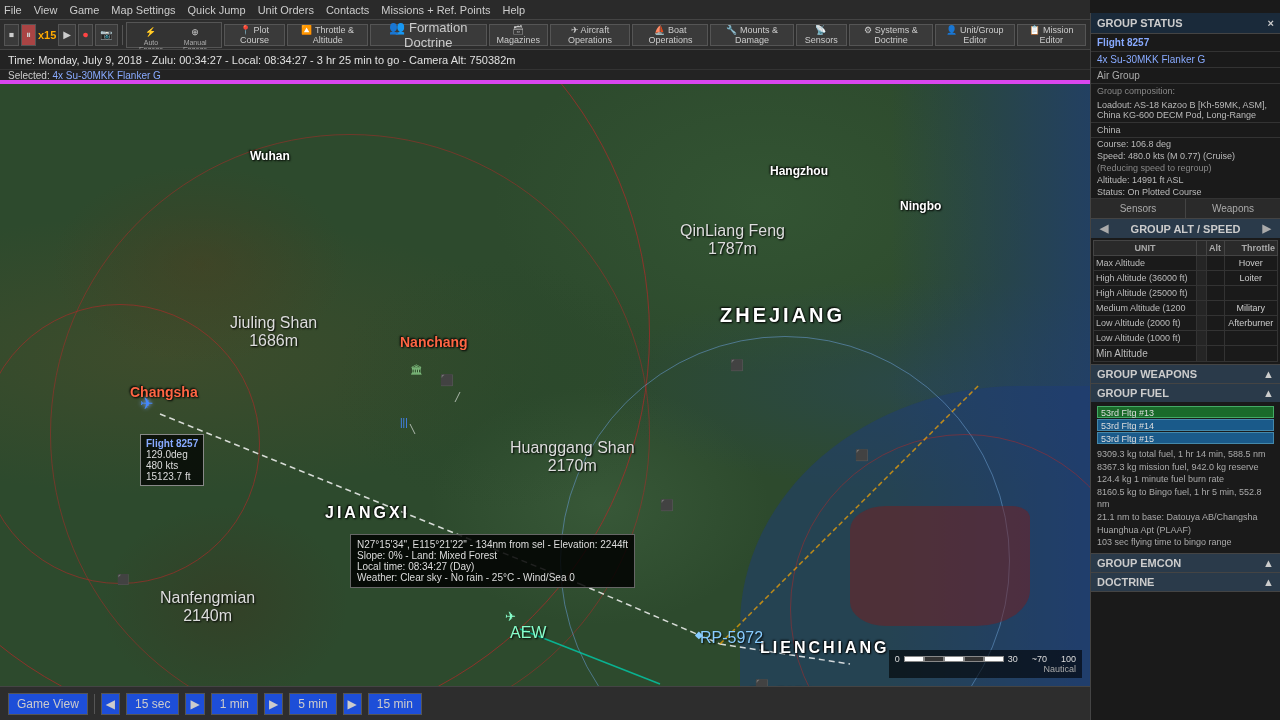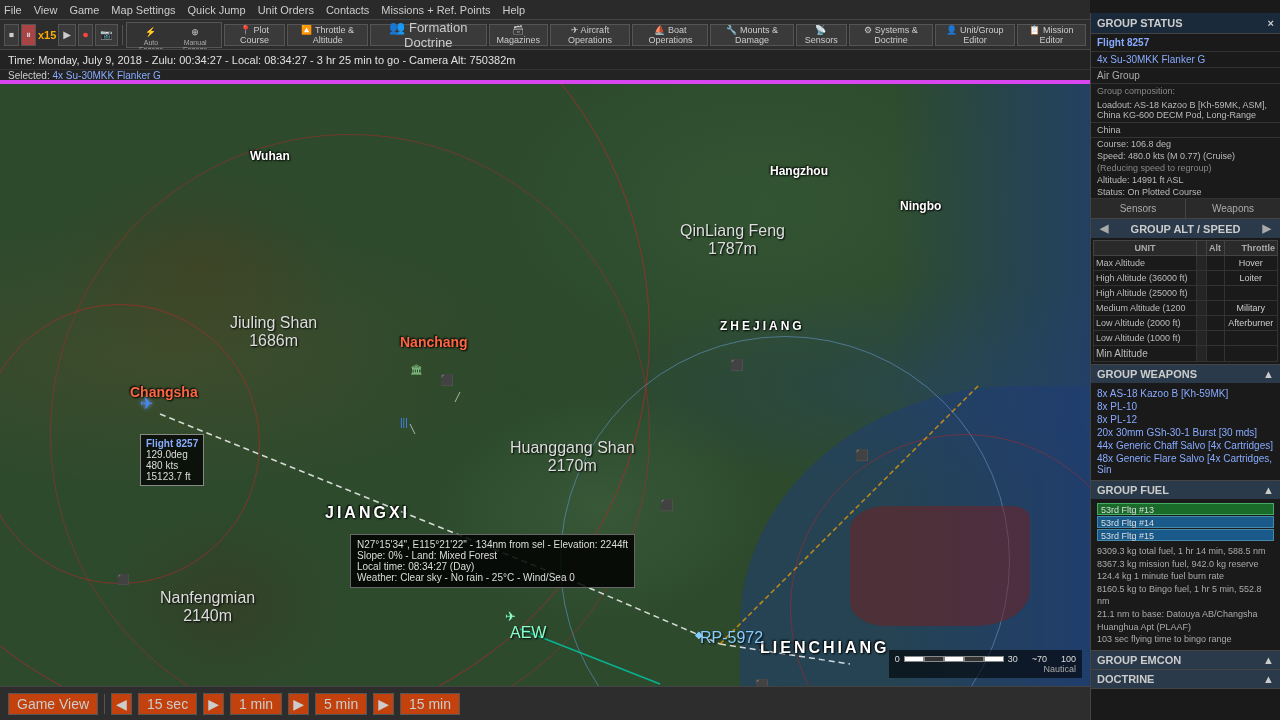--- a/index.html
+++ b/index.html
@@ -9,21 +9,21 @@
     
     #menu-bar { height: 20px; background: #2a2a2a; display: flex; align-items: center; padding: 0 4px; gap: 12px; border-bottom: 1px solid #444; position: absolute; top: 0; left: 0; right: 190px; z-index: 10; }
     #menu-bar span { font-size: 11px; color: #ccc; cursor: pointer; }
 
     
     #toolbar { height: 30px; background: #2d2d2d; display: flex; align-items: center; padding: 0 4px; gap: 4px; border-bottom: 1px solid #444; position: absolute; top: 20px; left: 0; right: 190px; z-index: 10; }
     .toolbar-btn { background: #3a3a3a; border: 1px solid #555; color: #ccc; font-size: 10px; padding: 2px 6px; cursor: pointer; height: 22px; display: flex; align-items: center; gap: 2px; }
 
     
     #bottom-toolbar { height: 34px; background: #2d2d2d; display: flex; align-items: center; padding: 0 4px; gap: 4px; border-top: 1px solid #444; position: absolute; bottom: 0; left: 0; right: 190px; z-index: 10; }
-    .btm-btn { background: #c2410c; border: 1px solid #555; color: #ccc; font-size: 14px; padding: 2px 8px; cursor: pointer; height: 22px; }
+    .btm-btn { background: #1d4ed8; border: 1px solid #555; color: #ccc; font-size: 12px; padding: 2px 8px; cursor: pointer; height: 22px; }
 
     
     #info-bar { height: 20px; background: #232323; display: flex; align-items: center; padding: 0 8px; border-bottom: 1px solid #333; position: absolute; top: 50px; left: 0; right: 190px; z-index: 10; font-size: 11px; color: #e0e0e0; }
 
     
     #selected-bar { height: 14px; background: #232323; display: flex; align-items: center; padding: 0 8px; border-bottom: 4px solid #d946ef; position: absolute; top: 70px; left: 0; right: 190px; z-index: 10; font-size: 10px; color: #ccc; }
 
     
     #map { position: absolute; top: 84px; left: 0; right: 190px; bottom: 34px; background: #2d4a2d; overflow: hidden; }
     
@@ -127,21 +127,21 @@
 
         <line x1="490" y1="630" x2="500" y2="640" stroke="white" stroke-width="1.5" opacity="0.8"></line>
         <line x1="500" y1="630" x2="490" y2="640" stroke="white" stroke-width="1.5" opacity="0.8"></line>
       </svg>
 
       <div class="map-label" style="left:250px; top:65px;">Wuhan</div>
       <div class="map-label" style="left:770px; top:80px;">Hangzhou</div>
       <div class="map-label" style="left:900px; top:115px;">Ningbo</div>
       <div class="map-label" style="left:400px; top:250px; font-size:14px; color:#ff6644;">Nanchang</div>
       <div class="map-label" style="left:130px; top:300px; font-size:14px; color:#ff6644;">Changsha</div>
-      <div class="map-label" style="left:720px; top:235px; font-size:12px; letter-spacing:3px;">ZHEJIANG</div>
+      <div class="map-label" style="left:720px; top:220px; font-size:20px; letter-spacing:3px;">ZHEJIANG</div>
       <div class="map-label" style="left:325px; top:420px; font-size:16px; letter-spacing:3px;">JIANGXI</div>
       <div class="map-label" style="left:760px; top:555px; font-size:16px; letter-spacing:3px;">LIENCHIANG</div>
 
       <div class="map-label-small" style="left:680px; top:138px; text-align:center;">QinLiang Feng<br>1787m</div>
       <div class="map-label-small" style="left:230px; top:230px; text-align:center;">Jiuling Shan<br>1686m</div>
       <div class="map-label-small" style="left:510px; top:355px; text-align:center;">Huanggang Shan<br>2170m</div>
       <div class="map-label-small" style="left:160px; top:505px; text-align:center;">Nanfengmian<br>2140m</div>
 
       <div class="map-label-small" style="left:700px; top:545px; color:#88ccff;">RP-5972</div>
       <div class="map-label-small" style="left:748px; top:600px; color:#88ccff;">RP-5973</div>
@@ -386,28 +386,20 @@
           </tbody>
         </table>
       </div>
     </div>
 
     <div class="panel-section">
       <div class="panel-header">
         <span>GROUP WEAPONS</span>
         <span style="cursor:pointer;">▲</span>
       </div>
-      <div class="panel-content">
-        <div class="weapon-item">8x AS-18 Kazoo B [Kh-59MK]</div>
-        <div class="weapon-item">8x PL-10</div>
-        <div class="weapon-item">8x PL-12</div>
-        <div class="weapon-item">20x 30mm GSh-30-1 Burst [30 mds]</div>
-        <div class="weapon-item">44x Generic Chaff Salvo [4x Cartridges]</div>
-        <div class="weapon-item">48x Generic Flare Salvo [4x Cartridges, Sin</div>
-      </div>
     </div>
 
     <div class="panel-section">
       <div class="panel-header">
         <span>GROUP FUEL</span>
         <span style="cursor:pointer;">▲</span>
       </div>
       <div class="panel-content">
         <div class="fuel-bar full">53rd Fltg #13</div>
         <div class="fuel-bar partial">53rd Fltg #14</div>

